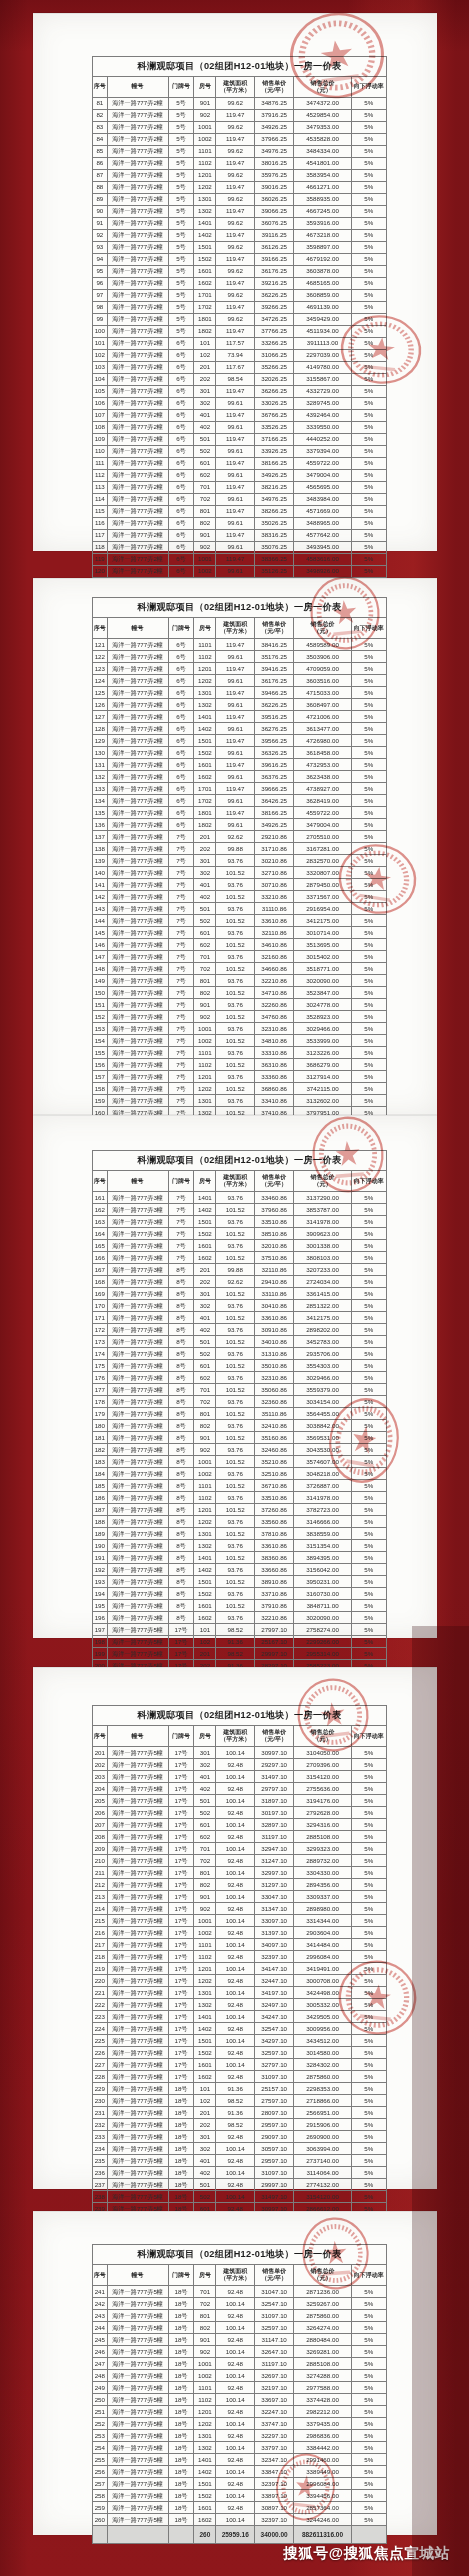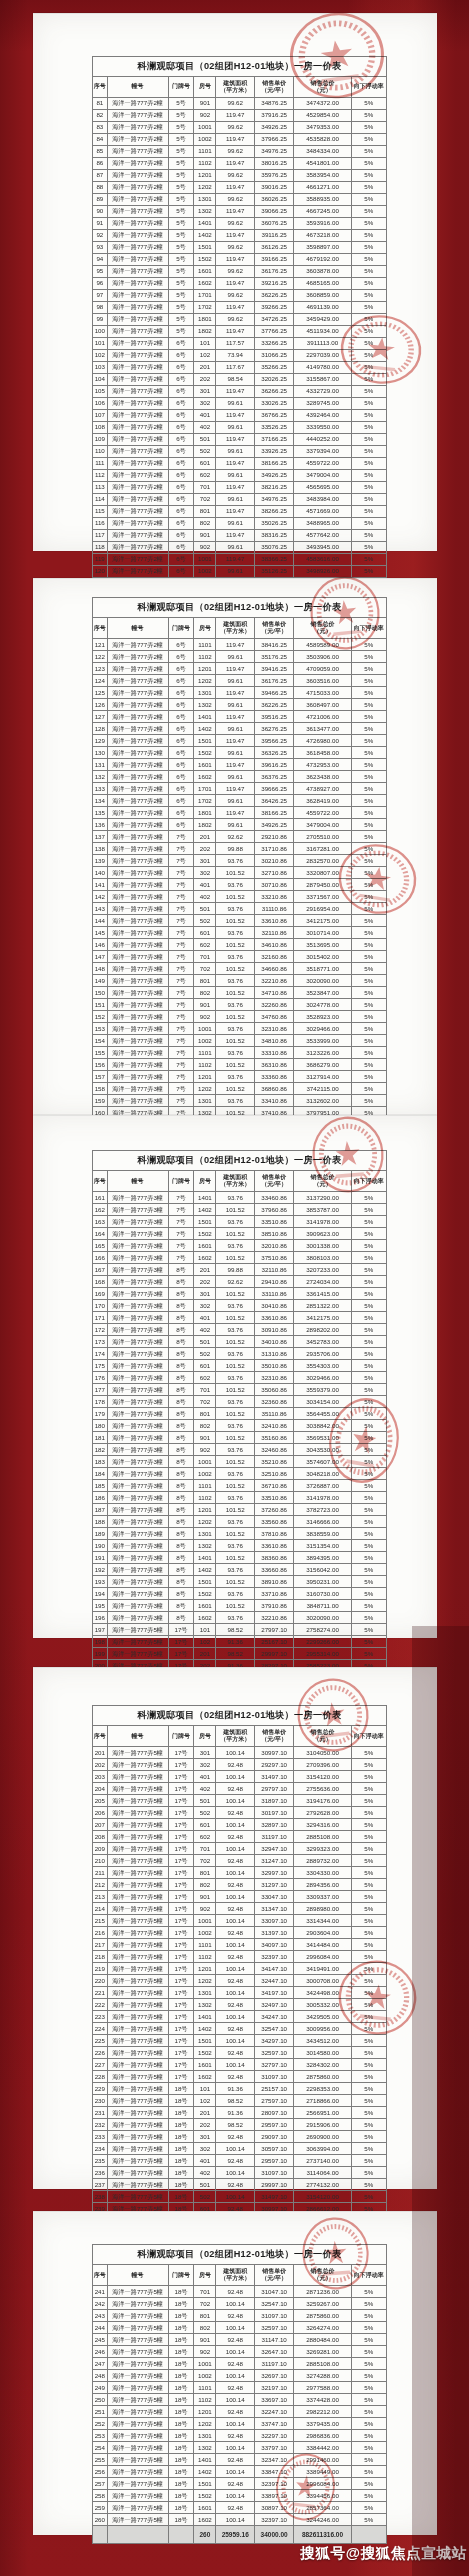--- a/index.html
+++ b/index.html
@@ -35,21 +35,21 @@
     height:20.3px;font-size:6px;font-weight:bold;line-height:1.15;white-space:pre-line;
   }
   .data-row td{
     height:11px;font-size:6.2px;line-height:1;white-space:nowrap;
   }
   .total-row td{
     height:16.5px;font-size:6.5px;font-weight:bold;background:#d8d8d6;white-space:nowrap;
   }
   .stamp{position:absolute;opacity:0.55;mix-blend-mode:multiply;pointer-events:none;}
   .watermark{
-    position:absolute;right:3px;top:2544px;
+    position:absolute;right:20px;top:2544px;
     font-size:14.6px;font-weight:bold;letter-spacing:0.6px;
     text-shadow:0 0.6px 1.9px rgba(0,0,0,0.45);
   }
 </style>
 </head>
 <body>
 
 <div id="canvas">
   <div id="pages">
       <div class="page" style="top: 12.7px; height: 537px;">

